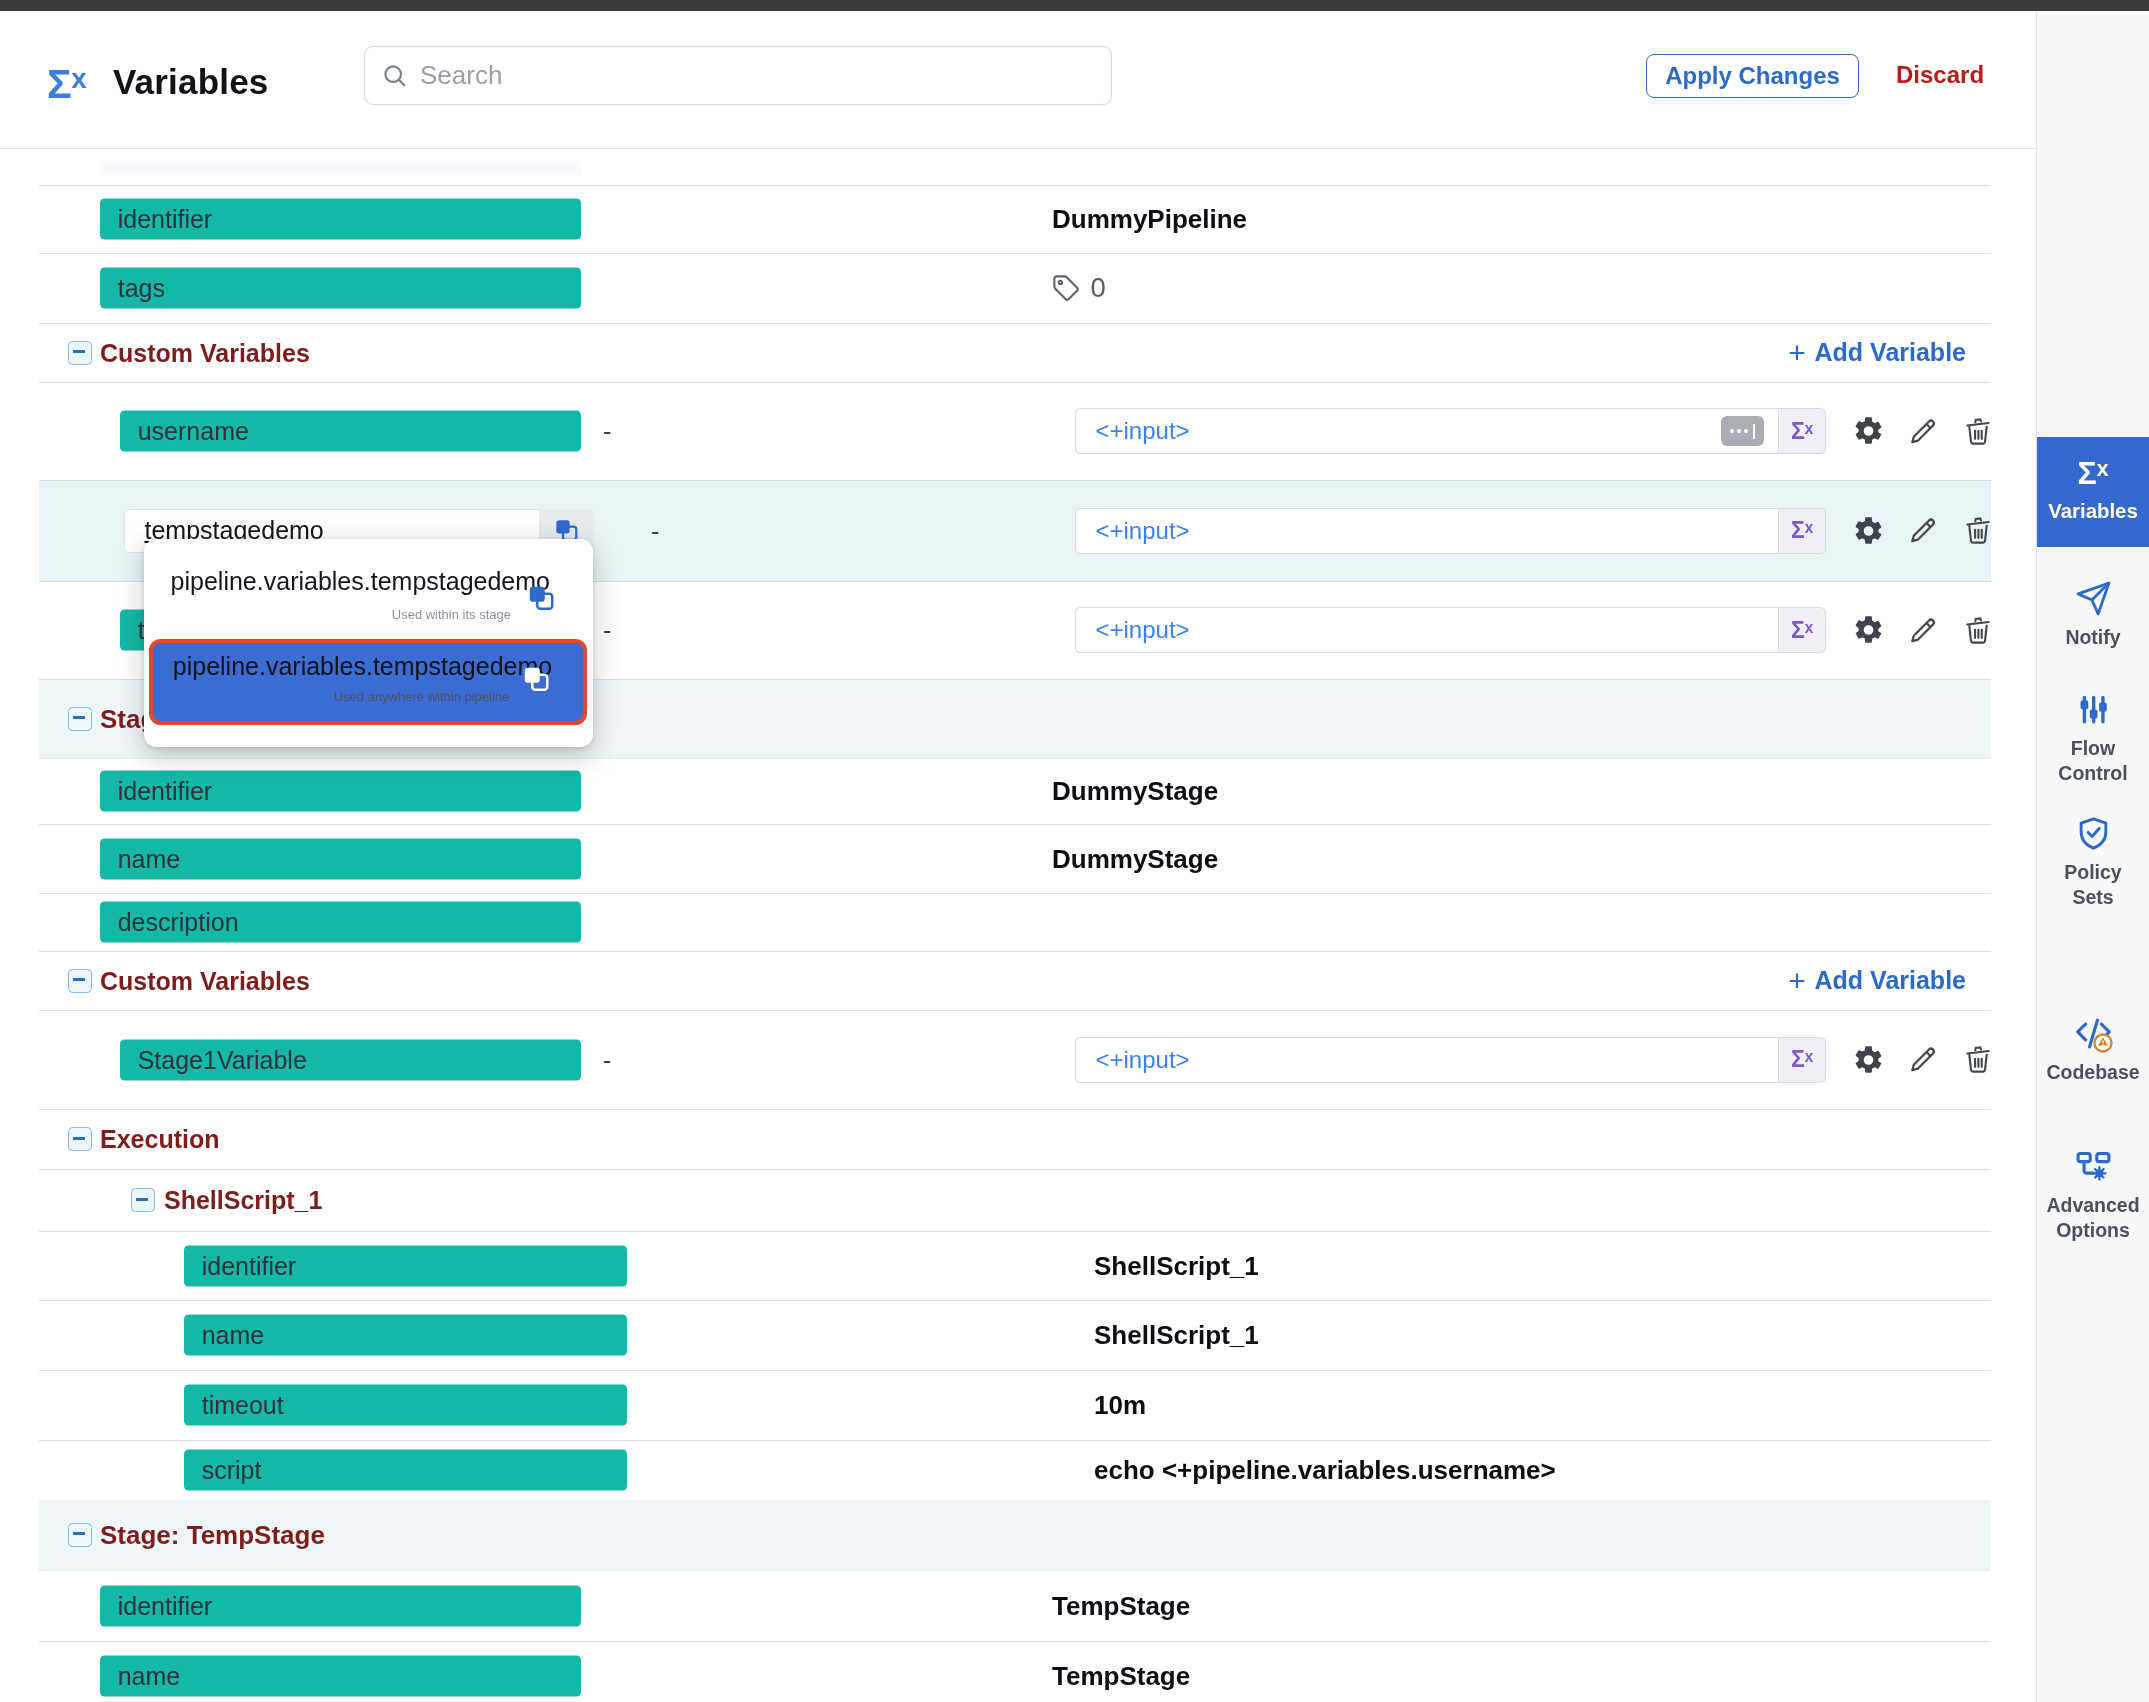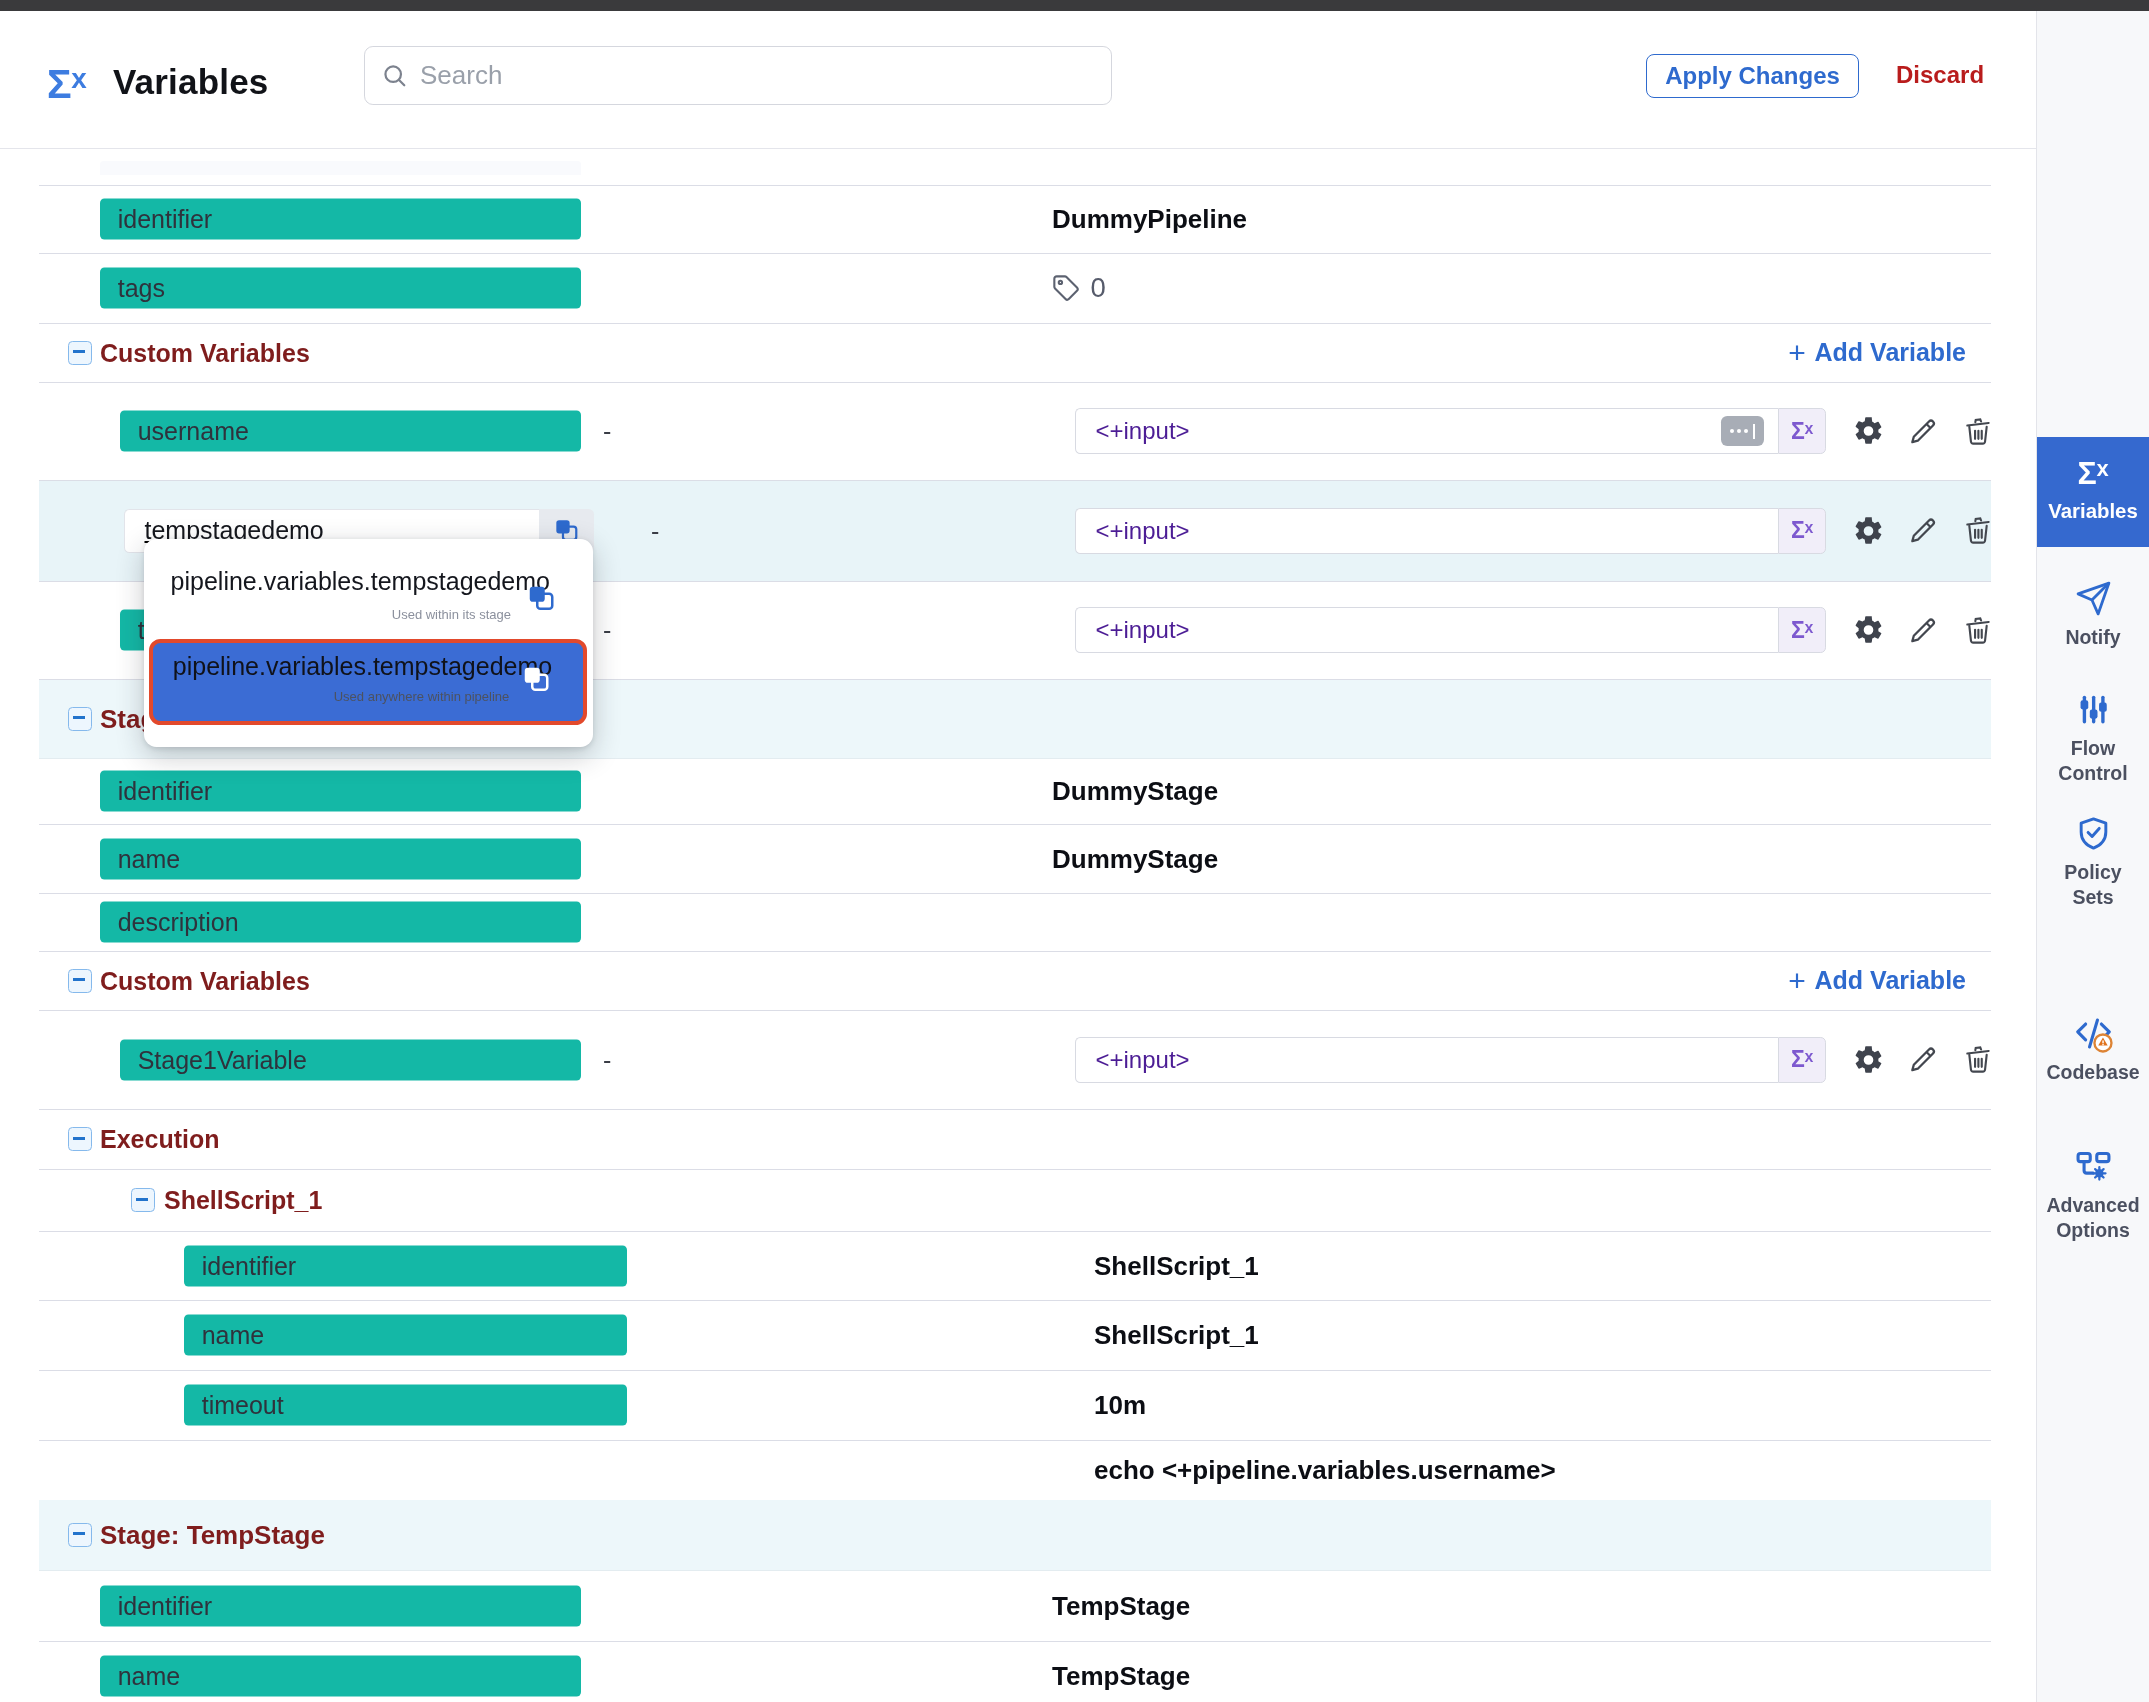--- a/index.html
+++ b/index.html
@@ -51,21 +51,21 @@
   .sec-title { position:absolute; top:50%; transform:translateY(-50%); font-size:25px; font-weight:600; color:#7f1d1d; white-space:nowrap; }
   .sec-title.at1 { left:61px; }
   .sec-title.at2 { left:125px; }
   .stagehead .sec-title { font-weight:700; font-size:26px; }
 
   .addvar { position:absolute; right:25px; top:50%; transform:translateY(-50%); display:flex; align-items:center; gap:8.9px; color:#2e6ace; font-size:25px; font-weight:600; cursor:pointer; }
   .addvar .plus { font-size:30px; font-weight:500; line-height:1; }
 
   
   .inputgrp { position:absolute; left:1036px; top:50%; transform:translateY(-50%); width:751px; height:46px; display:flex; }
-  .inputbox { flex:1; background:#fff; border:0.9px solid #d8dae2; border-right:none; border-radius:5.3px 0 0 5.3px; display:flex; align-items:center; padding:0 14px 0 19.5px; font-size:24px; color:#4c1d95; }
+  .inputbox { flex:1; background:#fff; border:0.9px solid #d8dae2; border-right:none; border-radius:5.3px 0 0 5.3px; display:flex; align-items:center; padding:0 14px 0 19.5px; font-size:24px; color:#3b82f6; }
   .inputbox .spacer { flex:1; }
   .rt-chip { width:43px; height:30px; background:#a8adb6; border-radius:6.2px; display:flex; align-items:center; justify-content:center; gap:2.7px; }
   .rt-chip i { width:4.4px; height:4.4px; border-radius:50%; background:#fff; }
   .rt-chip b { width:2.2px; height:15px; background:#fff; margin-left:1.8px; }
   .sigma-chip { width:48px; background:#f1eef9; border:0.9px solid #d8dae2; border-radius:0 5.3px 5.3px 0; display:flex; align-items:center; justify-content:center; font-size:23px; font-weight:600; color:#7d59cf; cursor:pointer; }
 
   
   .editor { position:absolute; left:85px; top:50%; transform:translateY(-50%); height:44px; display:flex;text-decoration:underline; }
   .editor .ebox { width:415px; background:#fff; border:0.9px solid #e2e4ea; border-right:none; border-radius:5.3px 0 0 5.3px; display:flex; align-items:center; padding-left:19.5px; font-size:25px; color:#14161c; }
   .editor .copychip { width:55px; background:#e7eaef; border-radius:0 5.3px 5.3px 0; display:flex; align-items:center; justify-content:center; cursor:pointer; }
@@ -343,20 +343,21 @@
       </div>
       <div class="row" style="height:70px;">
         <span class="pill lvl3">name</span>
         <span class="val lvl3">ShellScript_1</span>
       </div>
       <div class="row" style="height:70px;">
         <span class="pill lvl3">timeout</span>
         <span class="val lvl3">10m</span>
       </div>
       <div class="row" style="height:59px; border-bottom:none;">
+        <span class="pill lvl3">script</span>
         <span class="val lvl3">echo &lt;+pipeline.variables.username&gt;</span>
       </div>
 
       <div class="row stagehead" style="height:71px;">
         <span class="minusbox at1"></span>
         <span class="sec-title at1">Stage: TempStage</span>
       </div>
 
       <div class="row" style="height:71px;">
         <span class="pill lvl1">identifier</span>

